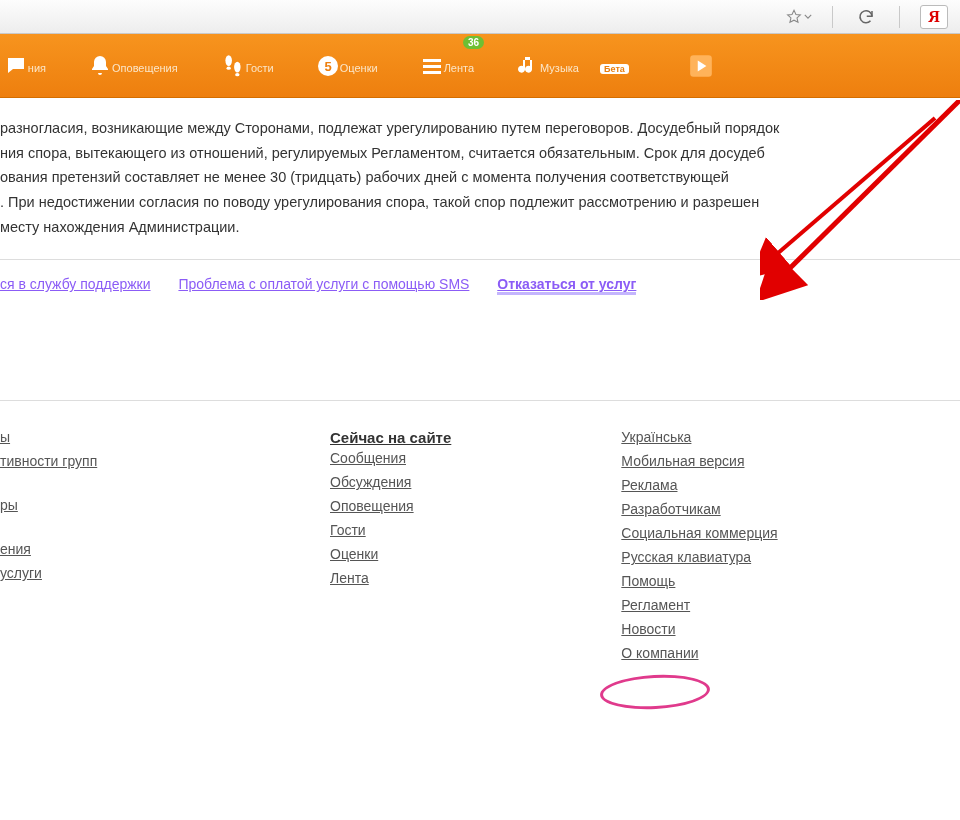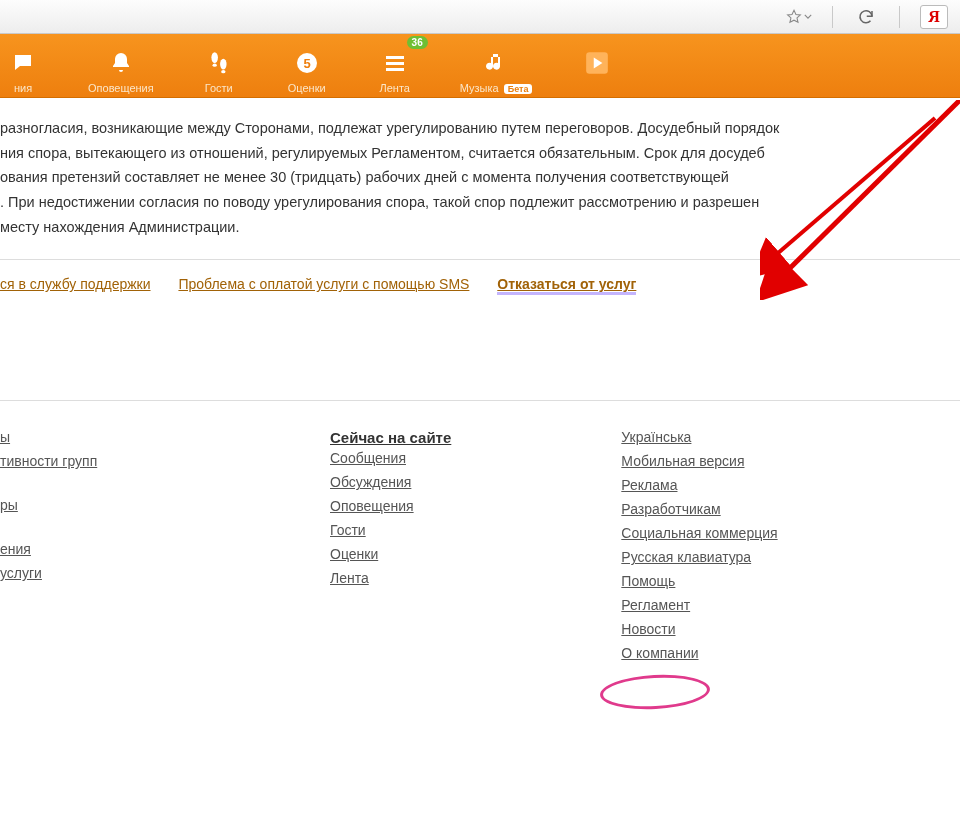--- a/index.html
+++ b/index.html
@@ -43,34 +43,34 @@
   .topnav {
     background: linear-gradient(#f7941e, #ee7f0e);
     height: 64px;
     display:flex;
     align-items:center;
     padding: 0 22px 0 0;
     border-bottom:1px solid #d46e00;
   }
   .nav-items { display:flex; gap:42px; padding-left:0; }
   .nav-item {
-    display:flex; flex-direction:column; align-items:center; justify-content:flex-end;
+    display:flex; flex-direction:row; align-items:center; justify-content:flex-end;
     color:#fff; font-size:11px; height:56px; position:relative; cursor:pointer;
     min-width:46px;
   }
   .nav-item .icon { height:30px; display:flex; align-items:center; justify-content:center; }
   .nav-item .label { margin-top:4px; color:#fbe6c9; font-size:11px;text-align:right; }
   .badge {
     position:absolute; top:-2px; right:-10px;
     background:#6fbf33; color:#fff; font-size:10px; font-weight:bold;
     padding:1px 5px; border-radius:8px;
   }
   .mini-badge {
     background:#fff; color:#e97f0f; font-size:9px; font-weight:bold;
-    padding:0 4px; border-radius:3px; margin-left:2px;
+    padding:0 4px; border-radius:3px; margin-left:18px;
   }
   .spacer { flex:1; }
   .search-box {
     background:#fff; border:1px solid #d46e00; border-radius:3px;
     height:30px; width:210px; padding:0 8px; font-size:14px; color:#888;
     font-style:italic;
   }
 
   
   .body-text {
@@ -80,21 +80,21 @@
 
   
   .hr { border:none; border-top:1px solid #ddd; margin:0; }
 
   
   .link-row {
     padding: 16px 0 18px 0;
     font-size:14px;
   }
   .link-row a {
-    color:#a16207; text-decoration:underline; margin-right:24px; cursor:pointer;
+    color:#8b5cf6; text-decoration:underline; margin-right:24px; cursor:pointer;
   }
   .underline-highlight {
     border-bottom: 3px solid #c4b5fd;
     font-weight: bold;
   }
 
   
   .footer {
     display:flex;
     padding-top: 28px;

